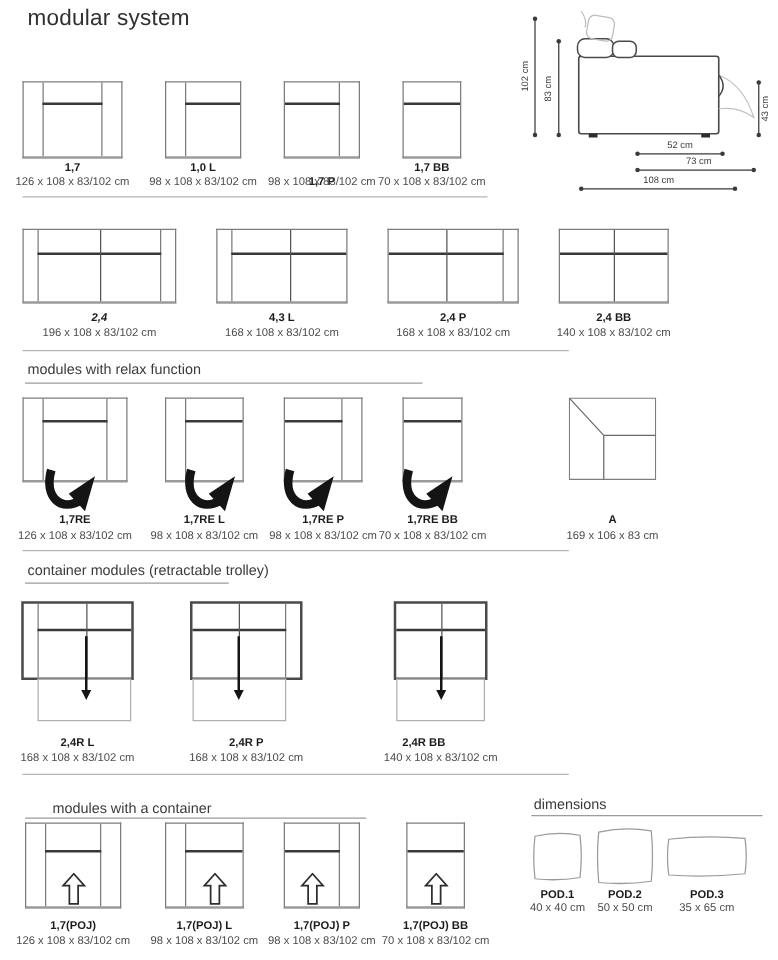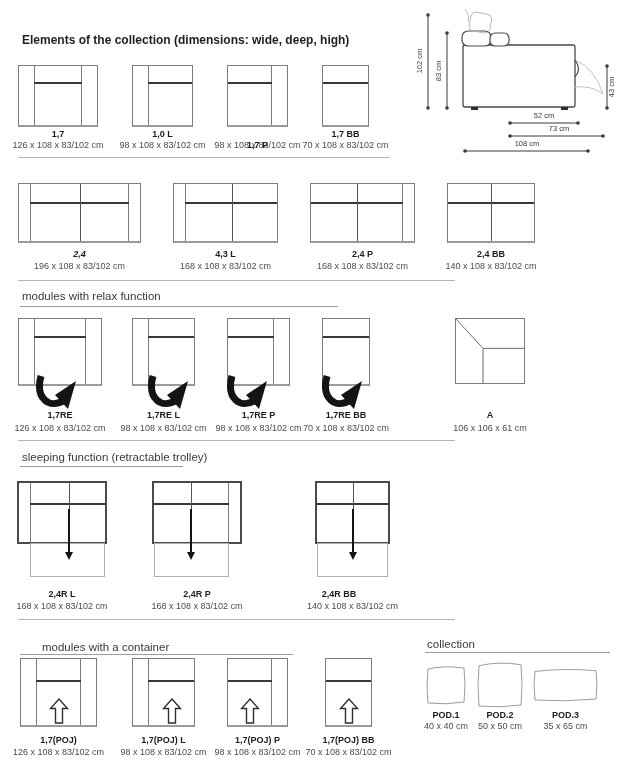--- a/index.html
+++ b/index.html
@@ -21,21 +21,21 @@
   .trolley{position:absolute;box-sizing:border-box;border:1px solid #b0b0b0;background:#fff;}
   .sleep-line{position:absolute;width:2px;background:#141414;}
   .sleep-tip{position:absolute;width:0;height:0;border-left:4px solid transparent;border-right:4px solid transparent;border-top:8px solid #141414;}
   svg text{font-family:"Liberation Sans", sans-serif;}
 </style>
 </head>
 <body>
 
 <div id="page">
 
-  <div id="page-subtitle">Elements of the collection (dimensions: wide, deep, high)</div>
+  <div id="page-title">modular system</div>
 
   <svg class="abs" style="left:413px;top:3px;" width="209" height="158" viewBox="0 0 209 158">
 
     <g stroke="#3a3a3a" fill="#3a3a3a">
       <line x1="15" y1="12" x2="15" y2="105" stroke-width="1"></line>
       <circle cx="15" cy="12" r="1.8" stroke="none"></circle>
         <circle cx="15" cy="105" r="1.8" stroke="none"></circle>
     </g>
     <text x="9" y="58" transform="rotate(-90 9 58)" text-anchor="middle" font-size="7.5" fill="#3a3a3a">102 cm</text>
 
@@ -187,22 +187,22 @@
         </svg></div>
       <div class="mod-label" style="left: 271px; top: 410px;">1,7RE BB</div>
       <div class="mod-dims" style="left: 261px; top: 423px;">70 x 108 x 83/102 cm</div>
       <div class="abs" style="left: 455px; top: 318px;"><svg width="70" height="66" viewBox="0 0 70 66">
           <rect x="0.5" y="0.5" width="69" height="65" fill="#fff" stroke="#7d7d7d"></rect>
        <line x1="0.5" y1="0.5" x2="28" y2="30.360000000000003" stroke="#6b6b6b"></line>
        <line x1="28" y1="30.360000000000003" x2="69.5" y2="30.360000000000003" stroke="#6b6b6b"></line>
        <line x1="28" y1="30.360000000000003" x2="28" y2="65.5" stroke="#6b6b6b"></line>
         </svg></div>
       <div class="mod-label" style="left: 415px; top: 410px;">A</div>
-      <div class="mod-dims" style="left: 405px; top: 423px;">106 x 106 x 61 cm</div>
-      <div class="sec-header" style="left: 22px; top: 451px;">sleeping function  (retractable trolley)</div>
+      <div class="mod-dims" style="left: 405px; top: 423px;">169 x 106 x 83 cm</div>
+      <div class="sec-header" style="left: 22px; top: 451px;">container modules  (retractable trolley)</div>
       <div class="sec-underline" style="left: 20px; top: 466px; width: 163px;"></div>
       <div class="mod heavy" style="left: 17px; top: 481px; width: 90px; height: 63px;">
         <div class="vline" style="left: 11px;"></div>
         <div class="backrest" style="top: 20px; left: 11px; right: 0px;"></div>
         <div class="vline center" style="left: 49.5px;"></div>
       </div>
       <div class="trolley" style="top: 543px; height: 34px; left: 30px; width: 75px; z-index: 0;"></div>
       <div class="sleep-line" style="left: 67.5px; top: 509px; height: 45px; z-index: 2;"></div>
       <div class="sleep-tip" style="left: 64.5px; top: 552px; z-index: 2;"></div>
       <div class="mod-label" style="left: -13px; top: 589px;">2,4R L</div>
@@ -257,21 +257,21 @@
       <div class="mod-label" style="left: 182.5px; top: 735px;">1,7(POJ) P</div>
       <div class="mod-dims" style="left: 172.5px; top: 747px;">98 x 108 x 83/102 cm</div>
       <div class="mod" style="left: 325px; top: 658px; width: 47px; height: 69px;">
         <div class="backrest" style="top: 21px; left: 0px; right: 0px;"></div>
       </div>
       <div class="abs" style="left: 338.5px; top: 698px;"><svg width="20" height="26" viewBox="0 0 20 26">
           <polygon points="6.5,25 6.5,10.5 1.5,10.5 10,1 18.5,10.5 13.5,10.5 13.5,25" fill="#fff" stroke="#2e2e2e" stroke-width="1.4"></polygon>
         </svg></div>
       <div class="mod-label" style="left: 273.5px; top: 735px;">1,7(POJ) BB</div>
       <div class="mod-dims" style="left: 263.5px; top: 747px;">70 x 108 x 83/102 cm</div>
-      <div class="sec-header" style="left: 427px; top: 638px;">collection</div>
+      <div class="sec-header" style="left: 427px; top: 638px;">dimensions</div>
       <div class="sec-underline" style="left: 425px; top: 652px; width: 185px;"></div>
       <div class="abs" style="left: 426px; top: 665px;"><svg width="40" height="40" viewBox="0 0 40 40">
           <path d="M2,4 Q20,0 38,3.2
                     Q40,20 38,37 Q20,40 2,38
                     Q0,20 2,4 Z" fill="#fff" stroke="#9a9a9a" stroke-width="1"></path>
         </svg></div>
       <div class="mod-label" style="left: 371px; top: 710px;">POD.1</div>
       <div class="mod-dims" style="left: 361px; top: 721px;">40 x 40 cm</div>
       <div class="abs" style="left: 477px; top: 661px;"><svg width="46" height="47" viewBox="0 0 46 47">
           <path d="M2,4.7 Q23,0 44,3.7600000000000002

